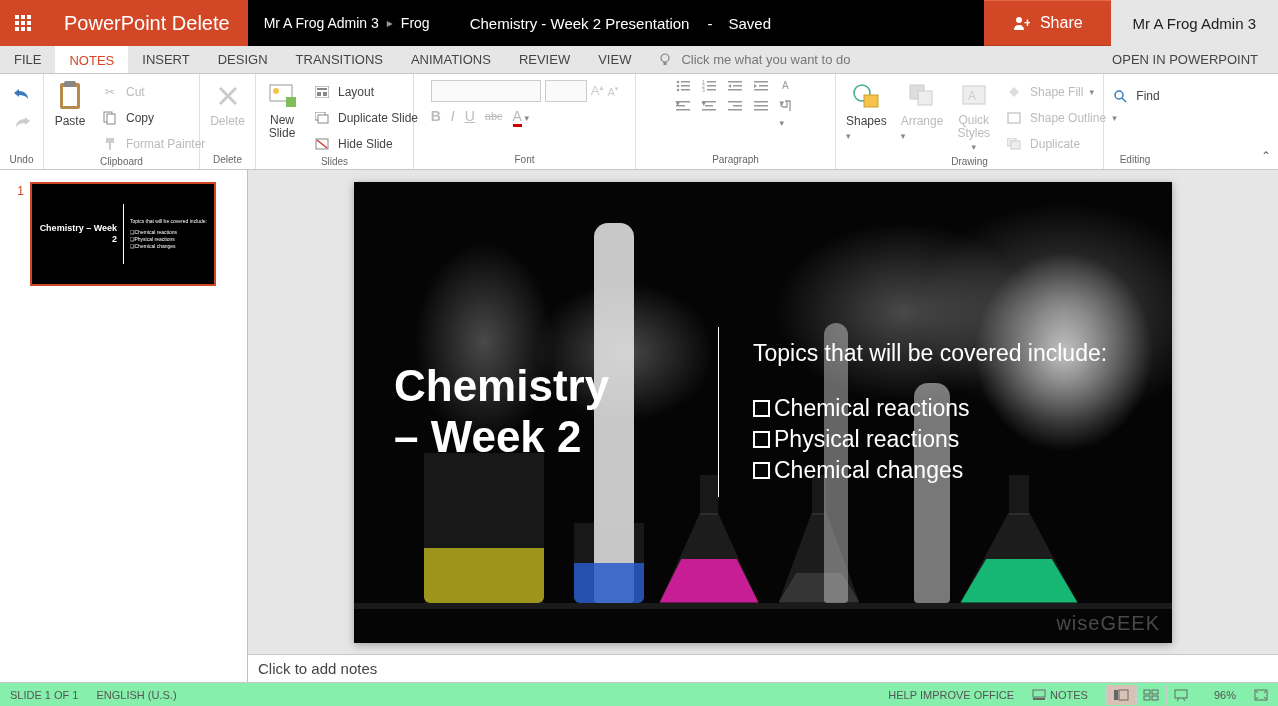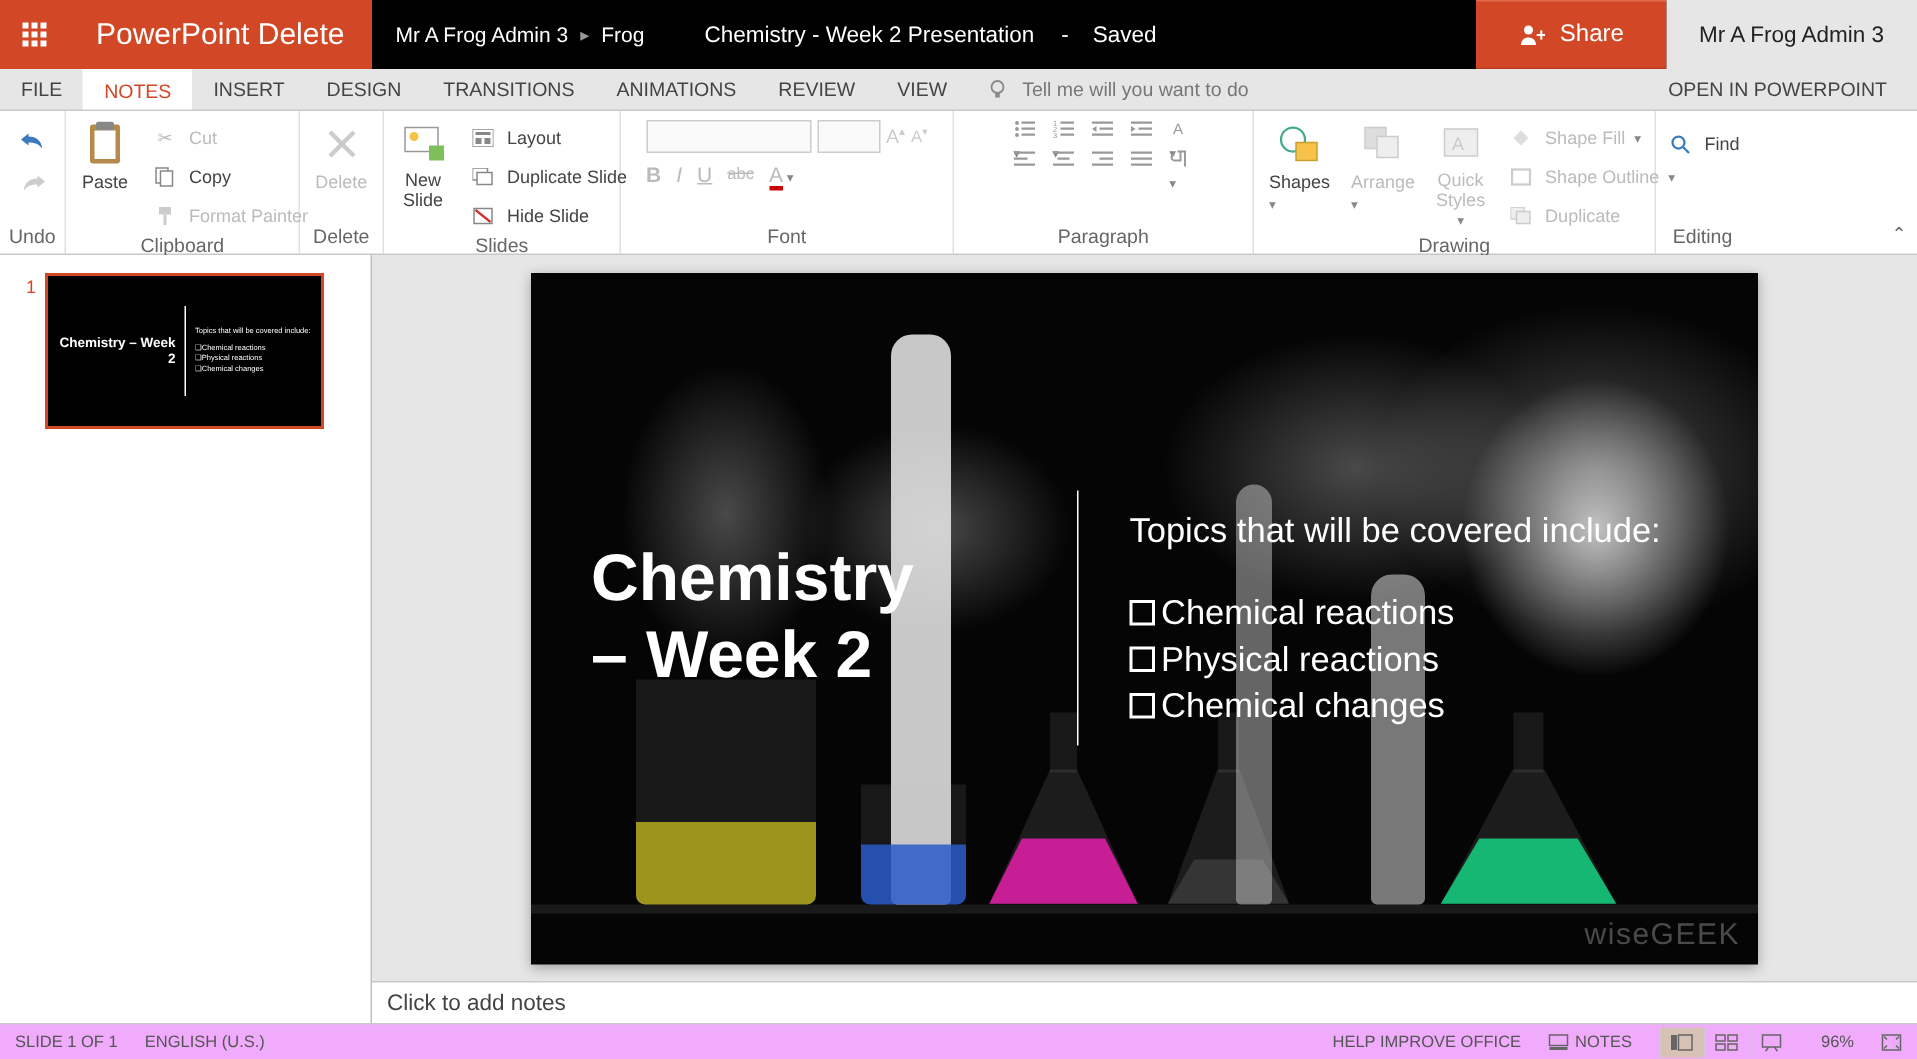--- a/index.html
+++ b/index.html
@@ -23,21 +23,21 @@
 .tabs { height: 28px; background: #e6e6e6; border-bottom: 1px solid #c8c8c8; display: flex; align-items: stretch; font-size: 13px; color: #444; }
 .tab { padding: 0 14px; display: flex; align-items: center; cursor: pointer; }
 .tab.file { padding: 0 14px; }
 .tab.active { background: #fff; color: #d24726; border-top: 2px solid transparent; }
 .tellme { display: flex; align-items: center; gap: 8px; color: #777; padding: 0 12px; }
 .open-in { padding: 0 20px; display: flex; align-items: center; }
 
 
 .ribbon { height: 96px; background: #fff; border-bottom: 1px solid #c8c8c8; display: flex; }
 .group { border-right: 1px solid #e0e0e0; display: flex; flex-direction: column; justify-content: space-between; padding: 4px 6px 2px 6px; }
-.group-label { text-align: center; font-size: 13px; color: #666; padding-bottom: 2px; }
+.group-label { text-align: center; font-size: 10px; color: #666; padding-bottom: 2px; }
 .group-body { display: flex; flex: 1; align-items: flex-start; gap: 6px; }
 .big-btn { display: flex; flex-direction: column; align-items: center; justify-content: flex-start; gap: 2px; padding: 2px 4px; font-size: 12px; color: #444; cursor: pointer; }
 .big-btn.disabled, .small-btn.disabled { color: #bbb; }
 .small-btn { display: flex; align-items: center; gap: 6px; font-size: 12px; color: #444; padding: 2px 4px; cursor: pointer; white-space: nowrap; }
 .stack { display: flex; flex-direction: column; gap: 2px; }
 .icon-box { width: 20px; height: 20px; display: inline-flex; align-items: center; justify-content: center; }
 .icon-box.big { width: 32px; height: 32px; }
 .dropdown-arrow::after { content: " ▾"; font-size: 9px; color: #888; }
 .collapse-ribbon { width: 24px; display: flex; align-items: flex-end; justify-content: center; padding-bottom: 6px; color: #666; font-size: 12px; }
 
@@ -88,21 +88,21 @@
 .slide-title { font-size: 44px; font-weight: 700; line-height: 1.15; }
 .slide-divider { width: 1px; height: 170px; background: #fff; margin: 0 34px; }
 .slide-right { font-size: 23px; font-weight: 300; line-height: 1.35; }
 .slide-topics-head { margin-bottom: 24px; }
 .slide-bullet { display: flex; align-items: center; gap: 4px; font-size: 23px; }
 .slide-bullet .cb { width: 17px; height: 17px; border: 2px solid #fff; display: inline-block; }
 
 .notes-bar { height: 28px; background: #fff; border-top: 1px solid #c8c8c8; display: flex; align-items: center; padding: 0 10px; font-size: 15px; color: #444; }
 
 
-.statusbar { height: 24px; background: #f0abfc; border-top: 1px solid #c8c8c8; display: flex; align-items: center; font-size: 11px; color: #555; padding: 0 10px; gap: 18px; }
+.statusbar { height: 24px; background: #86efac; border-top: 1px solid #c8c8c8; display: flex; align-items: center; font-size: 11px; color: #555; padding: 0 10px; gap: 18px; }
 .statusbar .spacer2 { flex: 1; }
 .status-item { display: flex; align-items: center; gap: 4px; cursor: pointer; }
 .view-btns { display: flex; gap: 0; }
 .view-btn { width: 30px; height: 20px; display: flex; align-items: center; justify-content: center; border-left: 1px solid #ccc; }
 .view-btn.active { background: #d8c2b6; }
 
 svg { display: block; }
 </style>
 </head>
 <body>
@@ -149,21 +149,21 @@
   <div class="tab">DESIGN</div>
   <div class="tab">TRANSITIONS</div>
   <div class="tab">ANIMATIONS</div>
   <div class="tab">REVIEW</div>
   <div class="tab">VIEW</div>
   <div class="tellme">
     <svg width="16" height="16" viewBox="0 0 16 16">
         <circle cx="8" cy="6" r="4" fill="none" stroke="#888" stroke-width="1.2"></circle>
         <rect x="6.5" y="10" width="3" height="3" fill="#888"></rect>
       </svg>
-    <span>Tell me will you want to do</span>
+    <span>Click me what you want to do</span>
   </div>
   <div class="spacer"></div>
   <div class="open-in">OPEN IN POWERPOINT</div>
 </div>
 
 <div class="ribbon">
 
   <div class="group" style="width:44px;">
     <div class="group-body" style="flex-direction:column;align-items:center;gap:8px;padding-top:6px;">
       <div class="icon-box">

